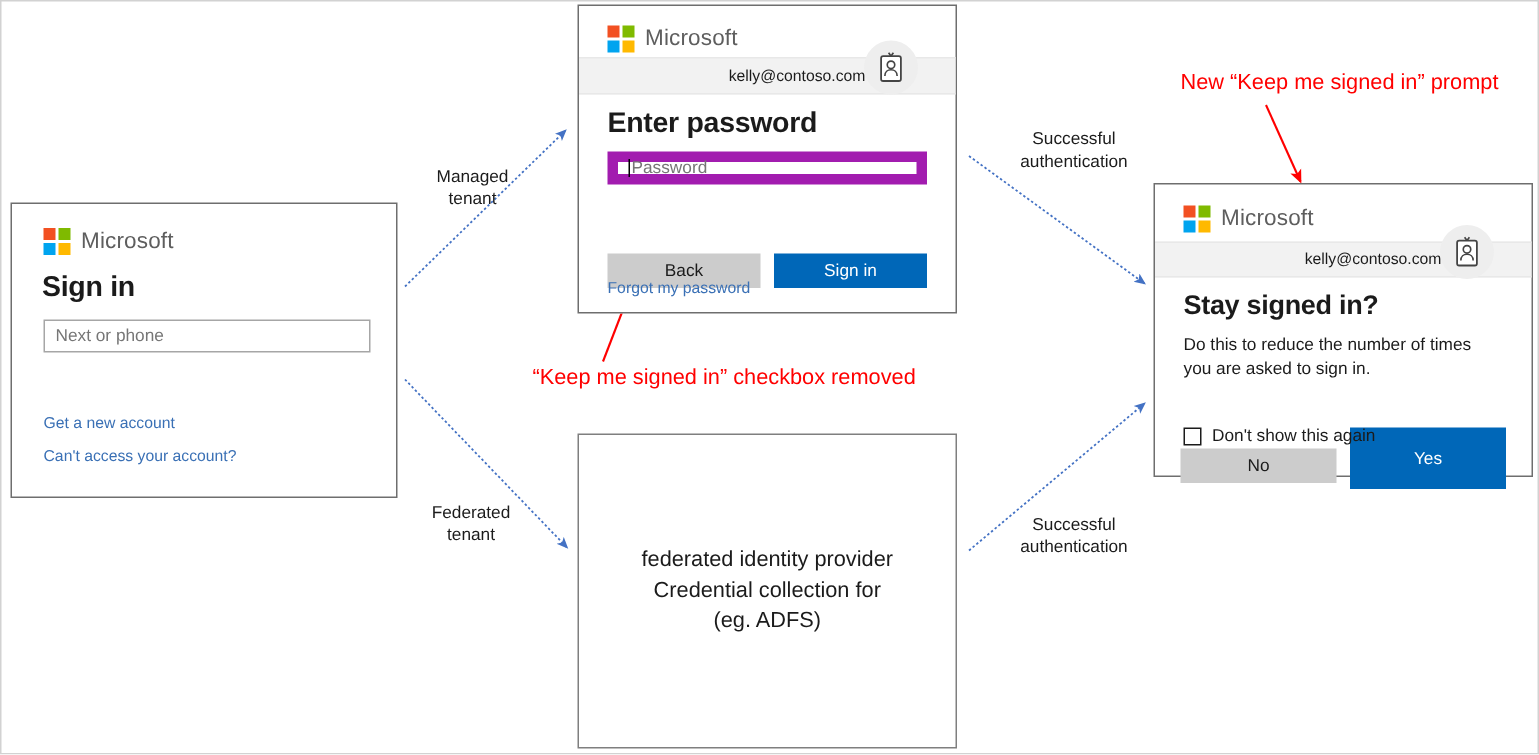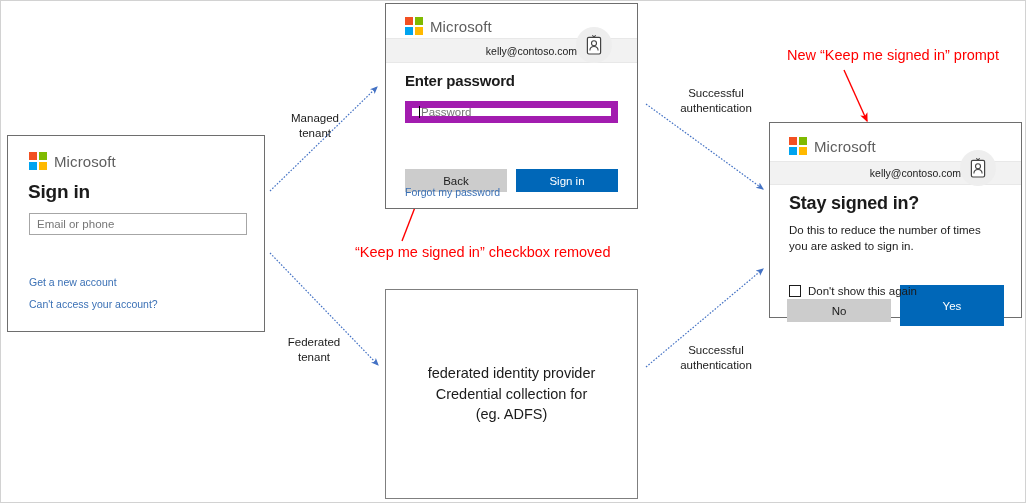--- a/index.html
+++ b/index.html
@@ -23,21 +23,21 @@
 
   
   .ms-card {
     position: absolute;
     background: #ffffff;
     border: 1px solid #6e6e6e;
     box-sizing: border-box;
   }
   .ms-logo-row {
     display: flex;
-    align-items: center;
+    align-items: flex-start;
     gap: 7px;
   }
   .ms-logo {
     width: 18px;
     height: 18px;
     display: grid;
     grid-template-columns: 1fr 1fr;
     grid-template-rows: 1fr 1fr;
     gap: 1.5px;
     flex: 0 0 auto;
@@ -209,21 +209,21 @@
           <i></i>
           <i></i>
           <i></i>
       </span>
       <span class="ms-wordmark">Microsoft</span>
     </div>
 
     <div class="ms-heading abs" style="left:20px; top:45px; font-size:19px;">Sign in</div>
 
     <div class="ms-input gray" style="position:absolute; left:21px; top:77px; width:218px; height:22px;">
-      <span>Email or phone</span>
+      <span>Next or phone</span>
     </div>
 
 
     <div class="ms-link abs" style="left:21px; top:140px;">Get a new account</div>
     <div class="ms-link abs" style="left:21px; top:162px;">Can't access your account?</div>
   </div>
 
   <div class="ms-card" style="left:384px; top:2px; width:253px; height:206px;">
 
     <div class="ms-logo-row abs" style="left:19px; top:13px;">
@@ -241,21 +241,21 @@
     </div>
     <div class="badge-circle" style="left:190px; top:23px; width:36px; height:36px;">
       <svg width="20" height="22" viewBox="0 0 20 22">
         <path d="M8.4 1.2 L10 3.4 L11.6 1.2" fill="none" stroke="#444" stroke-width="1.1"></path>
         <rect x="3.4" y="3.4" width="13.2" height="16.6" rx="1.4" fill="#fff" stroke="#444" stroke-width="1.2"></rect>
         <circle cx="10" cy="9.2" r="2.5" fill="none" stroke="#444" stroke-width="1.1"></circle>
         <path d="M5.9 16.6 c0-2.6 1.9-4.1 4.1-4.1 s4.1 1.5 4.1 4.1" fill="none" stroke="#444" stroke-width="1.1"></path>
       </svg>
     </div>
 
-    <div class="ms-heading abs" style="left:19px; top:68px; font-size:15px;">Enter password</div>
+    <div class="ms-heading abs" style="left:19px; top:68px; font-size:19px;">Enter password</div>
 
     <div class="ms-input blue" style="position:absolute; left:19px; top:97px; width:213px; height:22px;">
       <span class="caret"></span>
       <span>Password</span>
     </div>
 
     <div class="ms-btn secondary" style="position:absolute; left:19px; top:129px; width:102px; height:23px;">
       <span>Back</span>
     </div>
     <div class="ms-btn primary" style="position:absolute; left:130px; top:129px; width:102px; height:23px;">

